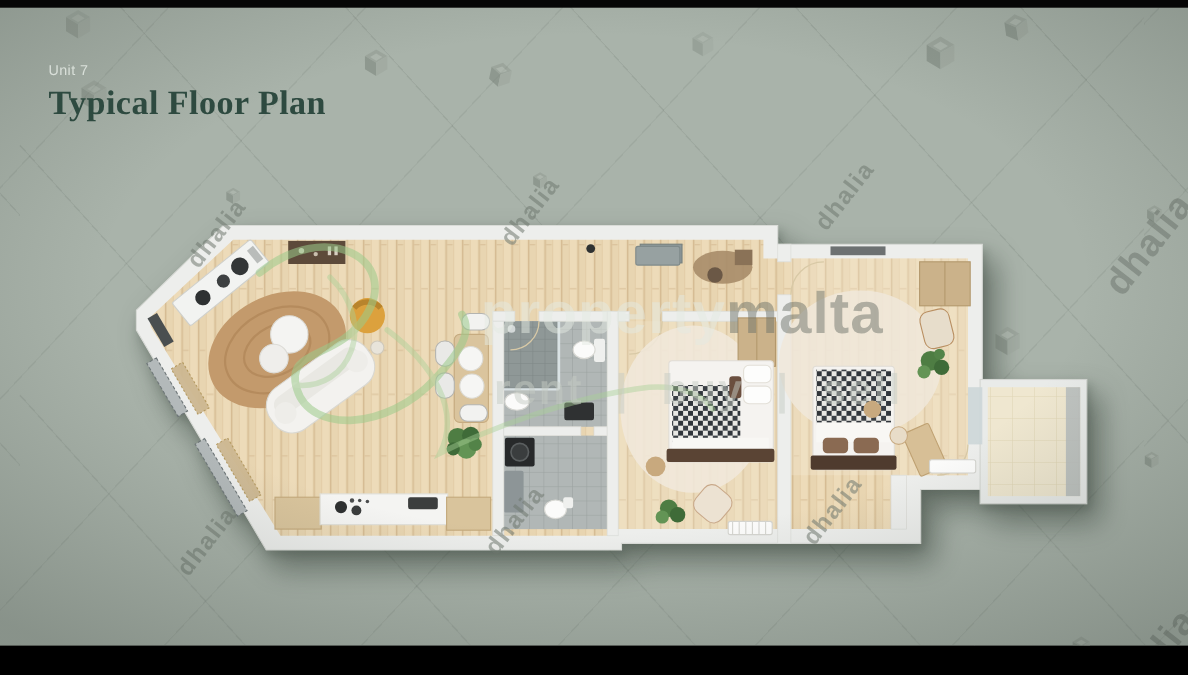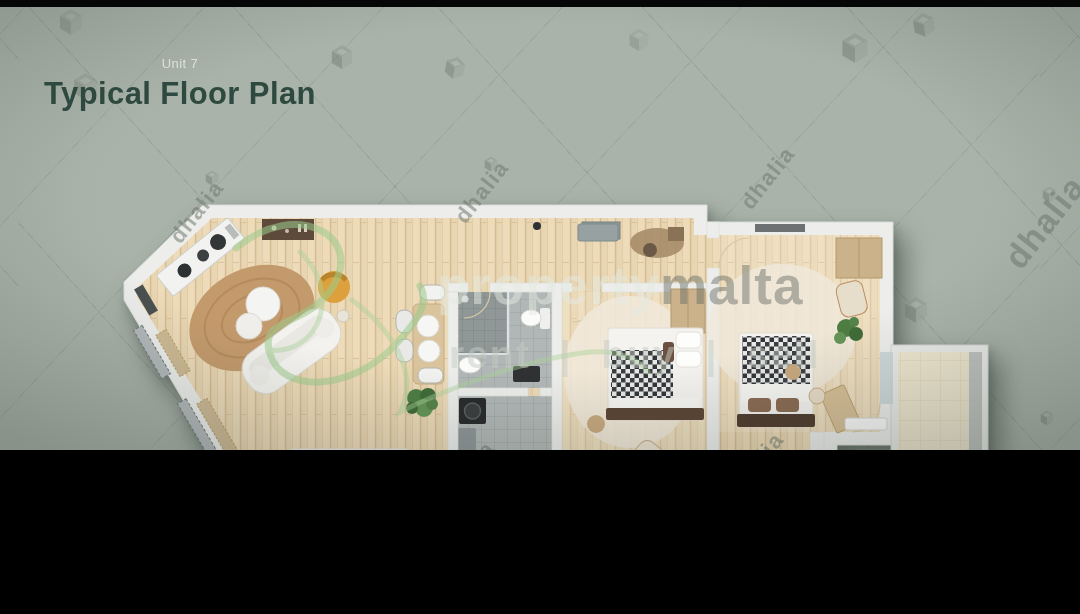--- a/index.html
+++ b/index.html
@@ -1,38 +1,37 @@
 <!DOCTYPE html>
 <html><head>
 <meta charset="utf-8">
 <style>
   html,body{margin:0;padding:0;background:#000;}
   .stage{
-    position:relative;width:1080px;height:450px;overflow:hidden;
+    position:relative;width:1080px;height:587px;overflow:hidden;
     background:#a9b3aa;
     font-family:"Liberation Sans",sans-serif;
-    text-align:center;
   }
   .topbar{position:absolute;left:0;top:0;width:1080px;height:7px;background:#060606;z-index:6;}
   
   .lines{
     position:absolute;inset:0;z-index:1;pointer-events:none;
     background:
       repeating-linear-gradient(48deg, rgba(84,94,86,.16) 0 1px, transparent 1px 152px),
       repeating-linear-gradient(-47deg, rgba(84,94,86,.13) 0 1px, transparent 1px 131px);
     background-position: 18px 0px, -40px 6px;
   }
   .vignette{
     position:absolute;inset:0;z-index:5;pointer-events:none;
     background:radial-gradient(ellipse 75% 70% at 50% 44%, rgba(0,0,0,0) 55%, rgba(52,62,55,.28) 100%);
   }
   .header{position:absolute;left:44px;top:56px;z-index:6;}
   .unit{color:rgba(228,234,228,.85);font-size:13px;letter-spacing:.4px;margin-bottom:5px;}
   .heading{
-    color:#2e4a40;font-family:Liberation Sans, sans-serif;
+    color:#2e4a40;font-family:Liberation Serif, serif;
     font-weight:700;font-size:31px;letter-spacing:.4px;
   }
   
   .cube{position:absolute;z-index:4;opacity:.45;pointer-events:none;}
   
   .dh{
     position:absolute;z-index:4;pointer-events:none;
     color:rgba(112,120,112,.55);font-size:22px;font-weight:700;letter-spacing:1.5px;
     transform:translate(-50%,-50%) rotate(-52deg);white-space:nowrap;
   }

